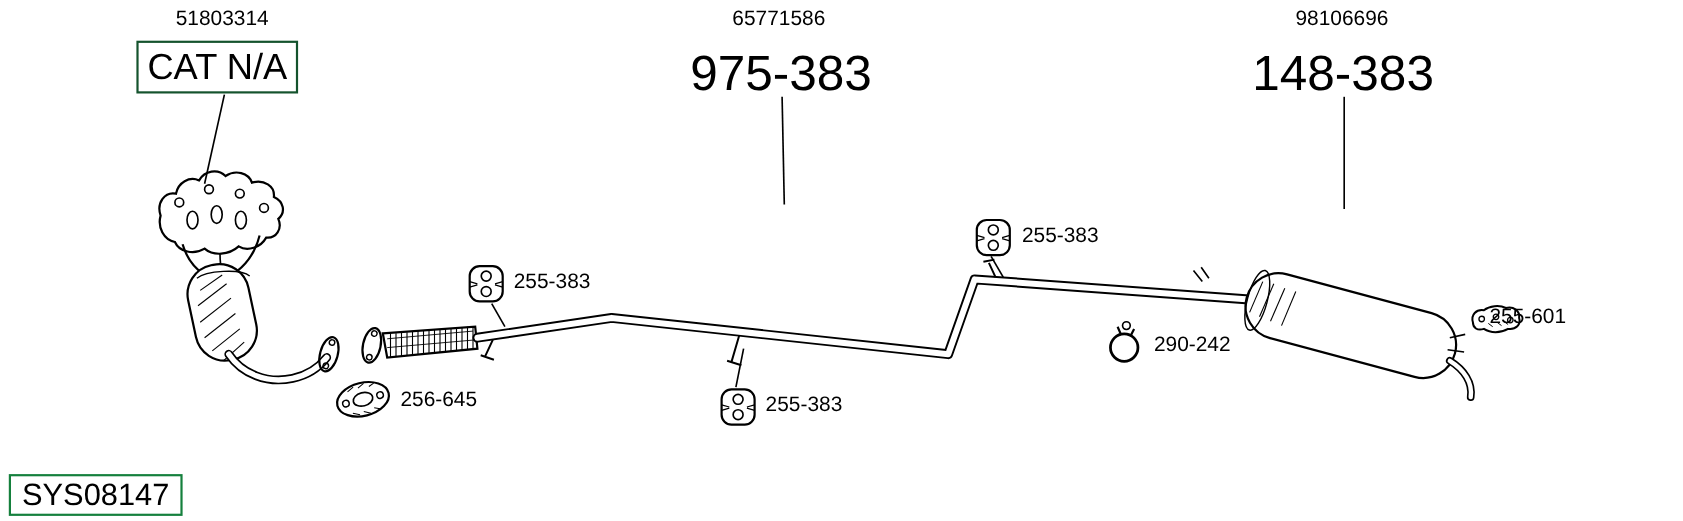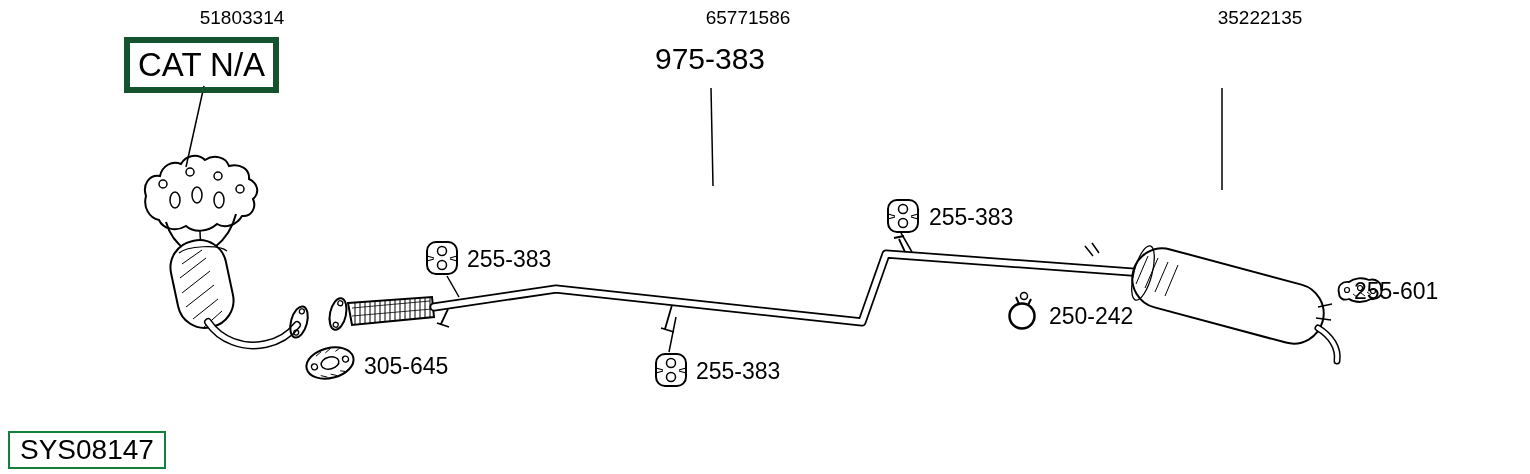--- a/index.html
+++ b/index.html
@@ -3,31 +3,31 @@
 <meta charset="utf-8">
 <style>
   html,body{margin:0;padding:0;background:#ffffff;}
   .stage{
     position:relative;width:1530px;height:474px;background:#ffffff;
     font-family:"Liberation Sans", sans-serif;color:#000;overflow:hidden;
   }
   .art{position:absolute;left:0;top:0;}
   .pn{
     position:absolute;top:8px;transform:translateX(-50%);
-    font-size:19px;line-height:1.1;white-space:nowrap;margin-left:40px;
+    font-size:19px;line-height:1.1;white-space:nowrap;
   }
   .big{
     position:absolute;top:42px;transform:translateX(-50%);
-    font-size:30px;line-height:1.1;white-space:nowrap;
+    font-size:45px;line-height:1.1;white-space:nowrap;
   }
   .callout{
-    position:absolute;font-size:23px;line-height:1.1;white-space:nowrap;
+    position:absolute;font-size:19px;line-height:1.1;white-space:nowrap;
   }
   .cat-box{
-    position:absolute;left:124px;top:37px;border:6px solid #14532d;
+    position:absolute;left:124px;top:37px;border:2px solid #14532d;
     padding:3px 8px;font-size:33px;line-height:1.15;white-space:nowrap;
   }
   .sys-box{
     position:absolute;left:8px;top:431px;border:2px solid #15803d;
     padding:1px 10px;font-size:28px;line-height:1.15;white-space:nowrap;
   }
 </style>
 </head>
 <body>
 
@@ -155,24 +155,25 @@
       <path stroke-width="0.9" d="M-7,4 L-3,7 M1,3 L5,6 M7,2 L11,5"></path>
     </g>
   </svg>
 
   <div class="pn" style="left:202px">51803314</div>
   <div class="cat-box">CAT N/A</div>
 
   <div class="pn" style="left:708px">65771586</div>
   <div class="big" style="left:710px">975-383</div>
 
-  <div class="pn" style="left:1220px">35222135</div>
+  <div class="pn" style="left:1220px">98106696</div>
+  <div class="big" style="left:1221px">148-383</div>
 
   <div class="callout" style="left:467px;top:247px">255-383</div>
   <div class="callout" style="left:929px;top:205px">255-383</div>
   <div class="callout" style="left:696px;top:359px">255-383</div>
-  <div class="callout" style="left:364px;top:354px">305-645</div>
-  <div class="callout" style="left:1049px;top:304px">250-242</div>
+  <div class="callout" style="left:364px;top:354px">256-645</div>
+  <div class="callout" style="left:1049px;top:304px">290-242</div>
   <div class="callout" style="left:1354px;top:279px">255-601</div>
 
   <div class="sys-box">SYS08147</div>
 
 </div>
 
 </body></html>

